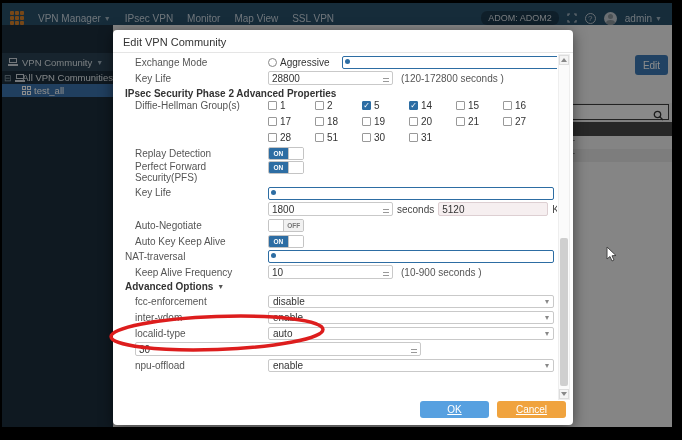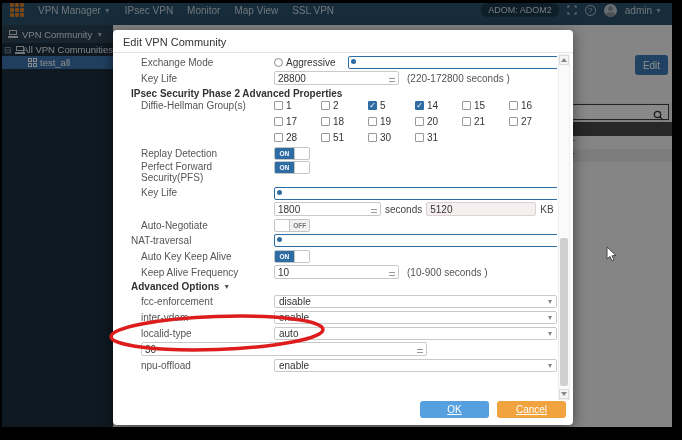--- a/index.html
+++ b/index.html
@@ -2,42 +2,42 @@
 <html><head>
 <meta charset="utf-8">
 <style>
   * { margin:0; padding:0; box-sizing:border-box; }
   html,body { width:682px; height:440px; background:#000; overflow:hidden;
               font-family:"Liberation Sans", sans-serif; }
   .app { position:absolute; left:2px; top:3px; width:670px; height:424px; background:#f2f2f2; }
 
   
   .navbar { position:absolute; left:0; top:0; right:0; height:22px; background:#29506b;
-            display:flex; align-items:flex-start; color:#c9d6df; font-size:10px; }
+            display:flex; align-items:flex-end; color:#c9d6df; font-size:10px; }
   .nb-left { display:flex; align-items:center; gap:14px; padding-left:8px; }
   .waffle { display:grid; grid-template-columns:repeat(3,4px); grid-template-rows:repeat(3,4px); gap:1px; }
   .waffle i { background:#d9822b; border-radius:1px; }
   .nb-item { display:flex; align-items:center; gap:3px; cursor:default; white-space:nowrap; }
   .caret { font-size:7px; color:#9fb3c0; }
   .nb-right { margin-left:auto; display:flex; align-items:center; gap:8px; padding-right:10px; }
   .adom { background:rgba(0,0,0,.28); border-radius:6px; padding:2px 7px; font-size:9px; color:#d7dfe5; }
   .icon-btn { display:flex; align-items:center; }
   .help-circle { width:11px; height:11px; border:1px solid #b9c6cf; border-radius:50%;
                  font-size:8px; display:flex; align-items:center; justify-content:center; color:#b9c6cf; }
   .avatar { width:13px; height:13px; border-radius:50%; background:#c3cbd1; overflow:hidden; position:relative; }
   .avatar::before { content:""; position:absolute; left:4px; top:2px; width:5px; height:5px; border-radius:50%; background:#8b959c; }
   .avatar::after  { content:""; position:absolute; left:2px; top:8px; width:9px; height:6px; border-radius:50% 50% 0 0; background:#8b959c; }
 
   
   .sidebar { position:absolute; left:0; top:22px; bottom:0; width:111px; background:#1d2f3c; }
   .sb-header { height:18px; background:#2a4254; display:flex; align-items:center; gap:4px;
-               padding-left:6px; color:#dce5ea; font-size:9.5px; }
+               padding-left:6px; color:#dce5ea; font-size:9.5px;margin-top:28px; }
   .tree-row { display:flex; align-items:center; gap:3px; padding-left:2px; height:13px;
               color:#e8eef2; font-size:9.5px; white-space:nowrap; }
-  .tree-row.selected { background:#3b74ad; color:#fff; padding-left:26px; height:13px; }
+  .tree-row.selected { background:#3b74ad; color:#fff; padding-left:20px; height:13px; }
   .expander { color:#93a7b4; font-size:9px; width:9px; }
   .laptop { width:10px; height:8px; position:relative; }
   .laptop i { position:absolute; left:1px; top:0; width:8px; height:5px; border:1px solid #cfd8de; }
   .laptop b { position:absolute; left:0; bottom:0; width:10px; height:2px; background:#cfd8de; }
   .grid-ic { display:grid; grid-template-columns:4px 4px; grid-template-rows:4px 4px; gap:1px; }
   .grid-ic i { border:1px solid #fff; }
 
   
   .content { position:absolute; left:111px; top:22px; right:0; bottom:0; background:#f2f2f2; }
   .toolbar { position:relative; height:78px; background:#f2f2f2; }
@@ -51,21 +51,21 @@
   .tbl-row span { position:absolute; left:457px; top:2px; }
   .tbl-row.r1 { background:#f0f0f0; } .tbl-row.r2 { background:#e4e4e4; }
 
   .overlay { position:absolute; left:0; top:0; right:0; bottom:0; background:rgba(0,0,0,.45); z-index:10; }
 
   
   .modal { position:absolute; left:113px; top:30px; width:460px; height:395px; background:#fff;
            border-radius:4px; box-shadow:0 3px 14px rgba(0,0,0,.5); z-index:20; font-size:10px; color:#444; }
   .m-title { position:absolute; left:10px; top:6px; font-size:11px; color:#333; }
   .m-div { position:absolute; left:0; top:22px; right:0; height:1px; background:#e5e5e5; }
-  .m-content { position:absolute; left:0; top:24px; width:444px; height:344px; overflow:hidden;padding-left:6px; }
+  .m-content { position:absolute; left:0; top:24px; width:444px; height:344px; overflow:hidden; }
 
   .row { display:flex; align-items:center; padding-left:22px; }
   .row.top { align-items:flex-start; }
   .lbl { width:133px; color:#555; flex:none; }
   .row.lv1 { padding-left:12px; } .row.lv1 .lbl { width:143px; }
   .sec-h { padding-left:12px; font-weight:bold; color:#333; display:flex; align-items:center; gap:4px; }
 
   .radio-item { display:flex; align-items:center; gap:3px; margin-right:13px; color:#333; }
   .rad { width:9px; height:9px; border:1px solid #888; border-radius:50%; flex:none; position:relative; background:#fff; }
   .rad.sel { border-color:#2d6da3; }
@@ -242,21 +242,21 @@
 
     <div class="row" style="height:16px">
       <span class="lbl">Key Life</span>
       <span class="inp" style="width:125px">
         <span>28800</span>
         <span class="spinner">
             <i></i>
             <i></i>
           </span>
       </span>
-      <span class="hint">(220-172800 seconds )</span>
+      <span class="hint">(120-172800 seconds )</span>
     </div>
 
 
     <div class="sec-h" style="height:14px">
       <span>IPsec Security Phase 2 Advanced Properties</span>
     </div>
 
     <div class="row top" style="height:46px">
       <span class="lbl">Diffie-Hellman Group(s)</span>
       <span class="dh-grid">
@@ -349,21 +349,21 @@
     <div class="row top" style="height:30px">
       <span class="lbl">Key Life</span>
       <span>
         <span style="display:flex;align-items:center;height:13px">
           <span class="radio-item">
               <span class="rad sel"></span>
             </span>
 
         </span>
         <span style="display:flex;align-items:center;margin-top:2px">
-          <span class="inp" style="width:107px">
+          <span class="inp" style="width:125px">
             <span>1800</span>
             <span class="spinner">
                 <i></i>
                 <i></i>
               </span>
           </span>
           <span class="unit">seconds</span>
           <span class="inp disabled" style="width:110px">
             <span>5120</span>
           </span>
@@ -373,34 +373,34 @@
     </div>
 
     <div class="row" style="height:16px">
       <span class="lbl">Auto-Negotiate</span>
       <span class="toggle off">
         <span class="t-seg">OFF</span>
           <span class="t-knob"></span>
       </span>
     </div>
 
+    <div class="row" style="height:16px">
+      <span class="lbl">Auto Key Keep Alive</span>
+      <span class="toggle on">
+        <span class="t-seg">ON</span>
+          <span class="t-knob"></span>
+      </span>
+    </div>
+
     <div class="row lv1" style="height:15px">
       <span class="lbl">NAT-traversal</span>
       <span class="radio-item">
           <span class="rad sel"></span>
         </span>
 
-    </div>
-
-    <div class="row" style="height:16px">
-      <span class="lbl">Auto Key Keep Alive</span>
-      <span class="toggle on">
-        <span class="t-seg">ON</span>
-          <span class="t-knob"></span>
-      </span>
     </div>
 
     <div class="row" style="height:16px">
       <span class="lbl">Keep Alive Frequency</span>
       <span class="inp" style="width:125px">
         <span>10</span>
         <span class="spinner">
             <i></i>
             <i></i>
           </span>

